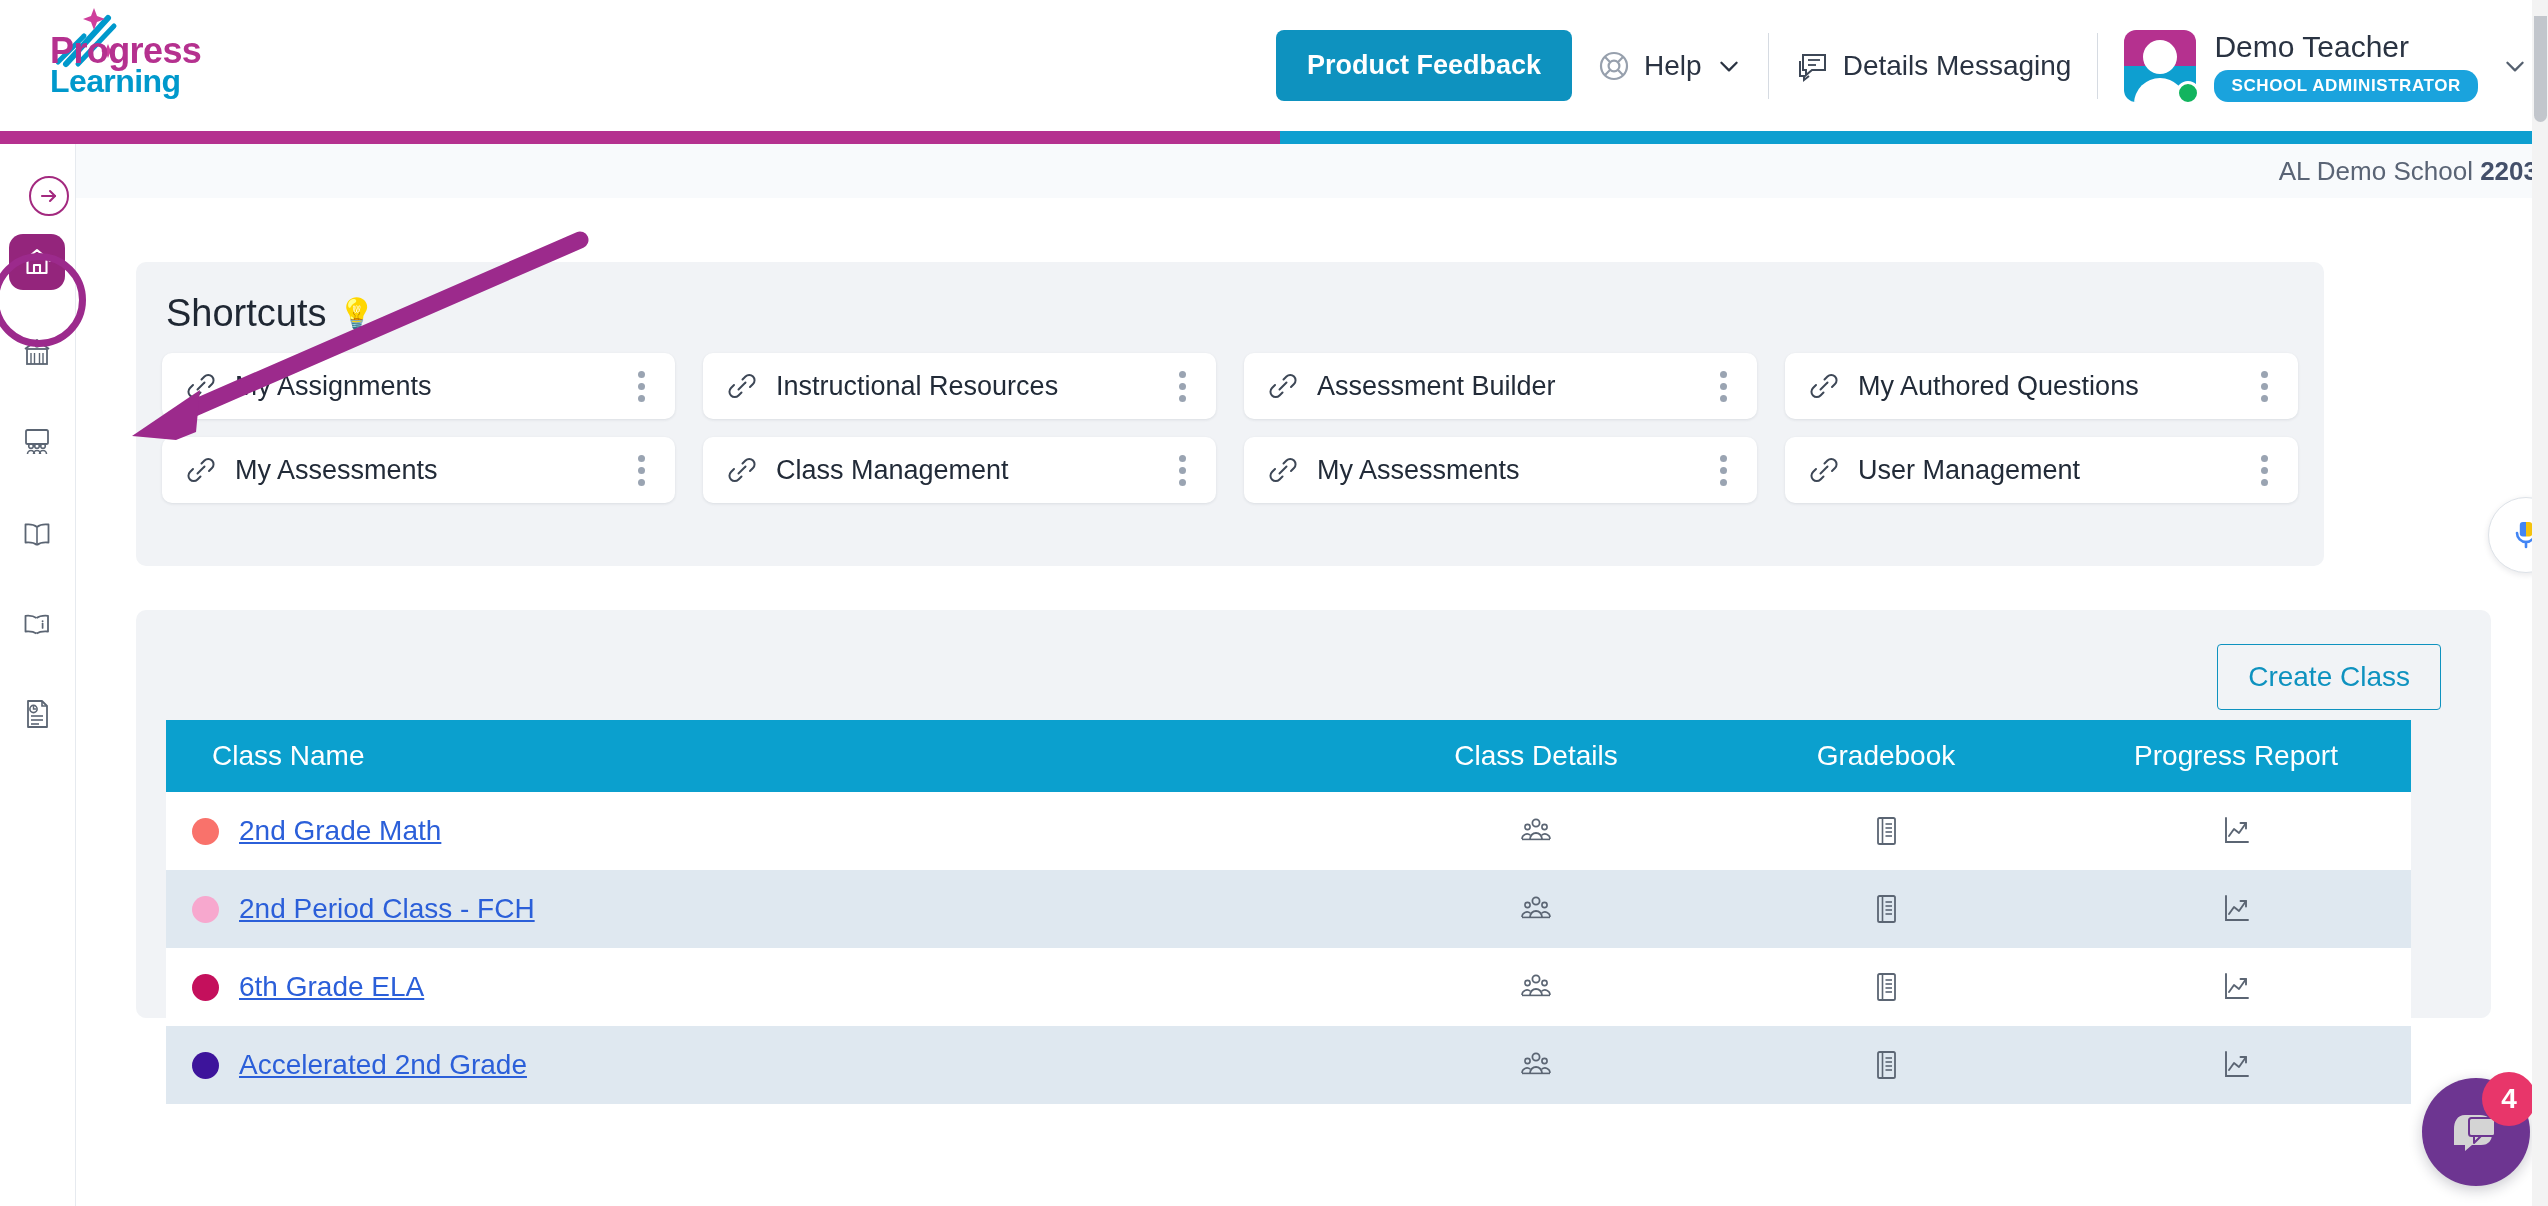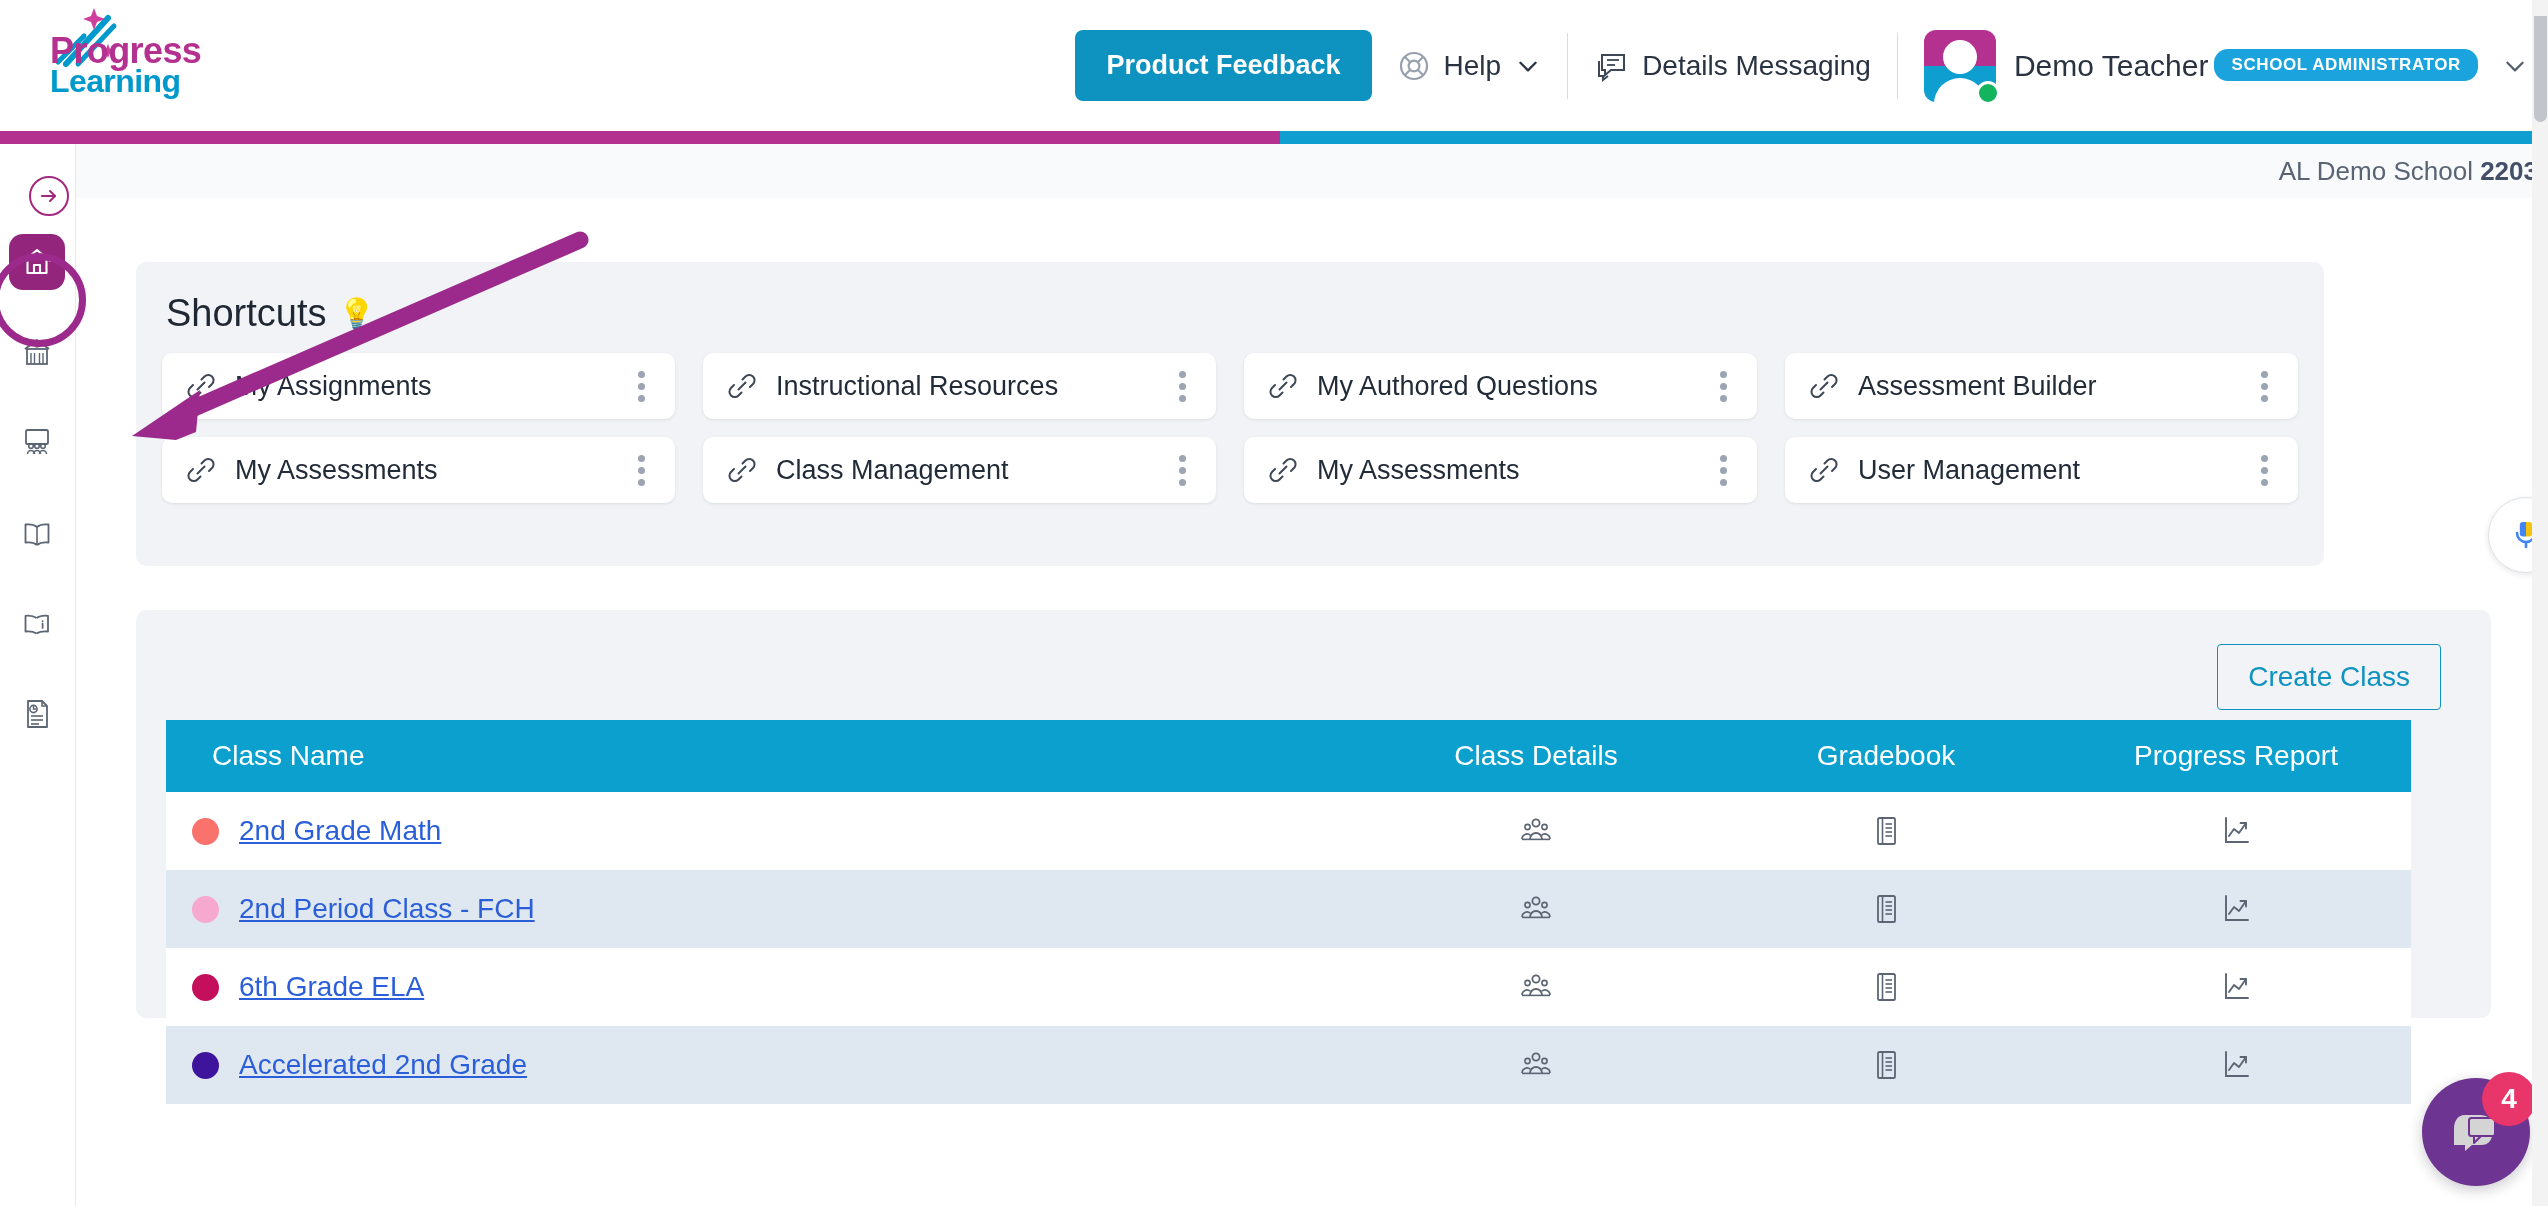--- a/index.html
+++ b/index.html
@@ -97,21 +97,21 @@
     transform: translateX(-50%);
     width: 52px; height: 42px;
     border-radius: 26px 26px 6px 6px;
     background: #ffffff;
   }
   .avatar-dot {
     position: absolute; right: -4px; bottom: -3px;
     width: 24px; height: 24px; border-radius: 50%;
     background: #12b45e; border: 3px solid #ffffff;
   }
-  .user-meta { display: flex; gap: 6px; }
+  .user-meta { display: flex; flex-direction: column; gap: 6px; }
   .user-name { font-size: 30px; color: #2a3342; white-space: nowrap; }
   .user-role {
     align-self: flex-start;
     background: #1aa3dd; color: #ffffff;
     font-size: 17px; font-weight: bold; letter-spacing: 0.6px;
     padding: 6px 17px; border-radius: 14px;
     white-space: nowrap;
   }
   .user-chev { margin-left: 6px; }
 
@@ -524,35 +524,35 @@
             <i></i>
           </span>
       </div>
 
       <div class="shortcut">
         <svg class="link-ico" viewBox="0 0 34 34">
           <path d="M13.5 20.5 L20.5 13.5" stroke="#3d4756" stroke-width="2" stroke-linecap="round"></path>
           <path d="M16.5 23.5 L13.5 26.5 a5.3 5.3 0 0 1 -7.5 -7.5 L9 16" fill="none" stroke="#3d4756" stroke-width="2" stroke-linecap="round"></path>
           <path d="M17.5 10.5 L20.5 7.5 a5.3 5.3 0 0 1 7.5 7.5 L25 18" fill="none" stroke="#3d4756" stroke-width="2" stroke-linecap="round"></path>
         </svg>
-        <span class="s-label">My Authored Questions</span>
+        <span class="s-label">Assessment Builder</span>
         <span class="kebab">
             <i></i>
             <i></i>
             <i></i>
           </span>
       </div>
 
       <div class="shortcut">
         <svg class="link-ico" viewBox="0 0 34 34">
           <path d="M13.5 20.5 L20.5 13.5" stroke="#3d4756" stroke-width="2" stroke-linecap="round"></path>
           <path d="M16.5 23.5 L13.5 26.5 a5.3 5.3 0 0 1 -7.5 -7.5 L9 16" fill="none" stroke="#3d4756" stroke-width="2" stroke-linecap="round"></path>
           <path d="M17.5 10.5 L20.5 7.5 a5.3 5.3 0 0 1 7.5 7.5 L25 18" fill="none" stroke="#3d4756" stroke-width="2" stroke-linecap="round"></path>
         </svg>
-        <span class="s-label">Assessment Builder</span>
+        <span class="s-label">My Authored Questions</span>
         <span class="kebab">
             <i></i>
             <i></i>
             <i></i>
           </span>
       </div>
 
       <div class="shortcut">
         <svg class="link-ico" viewBox="0 0 34 34">
           <path d="M13.5 20.5 L20.5 13.5" stroke="#3d4756" stroke-width="2" stroke-linecap="round"></path>

